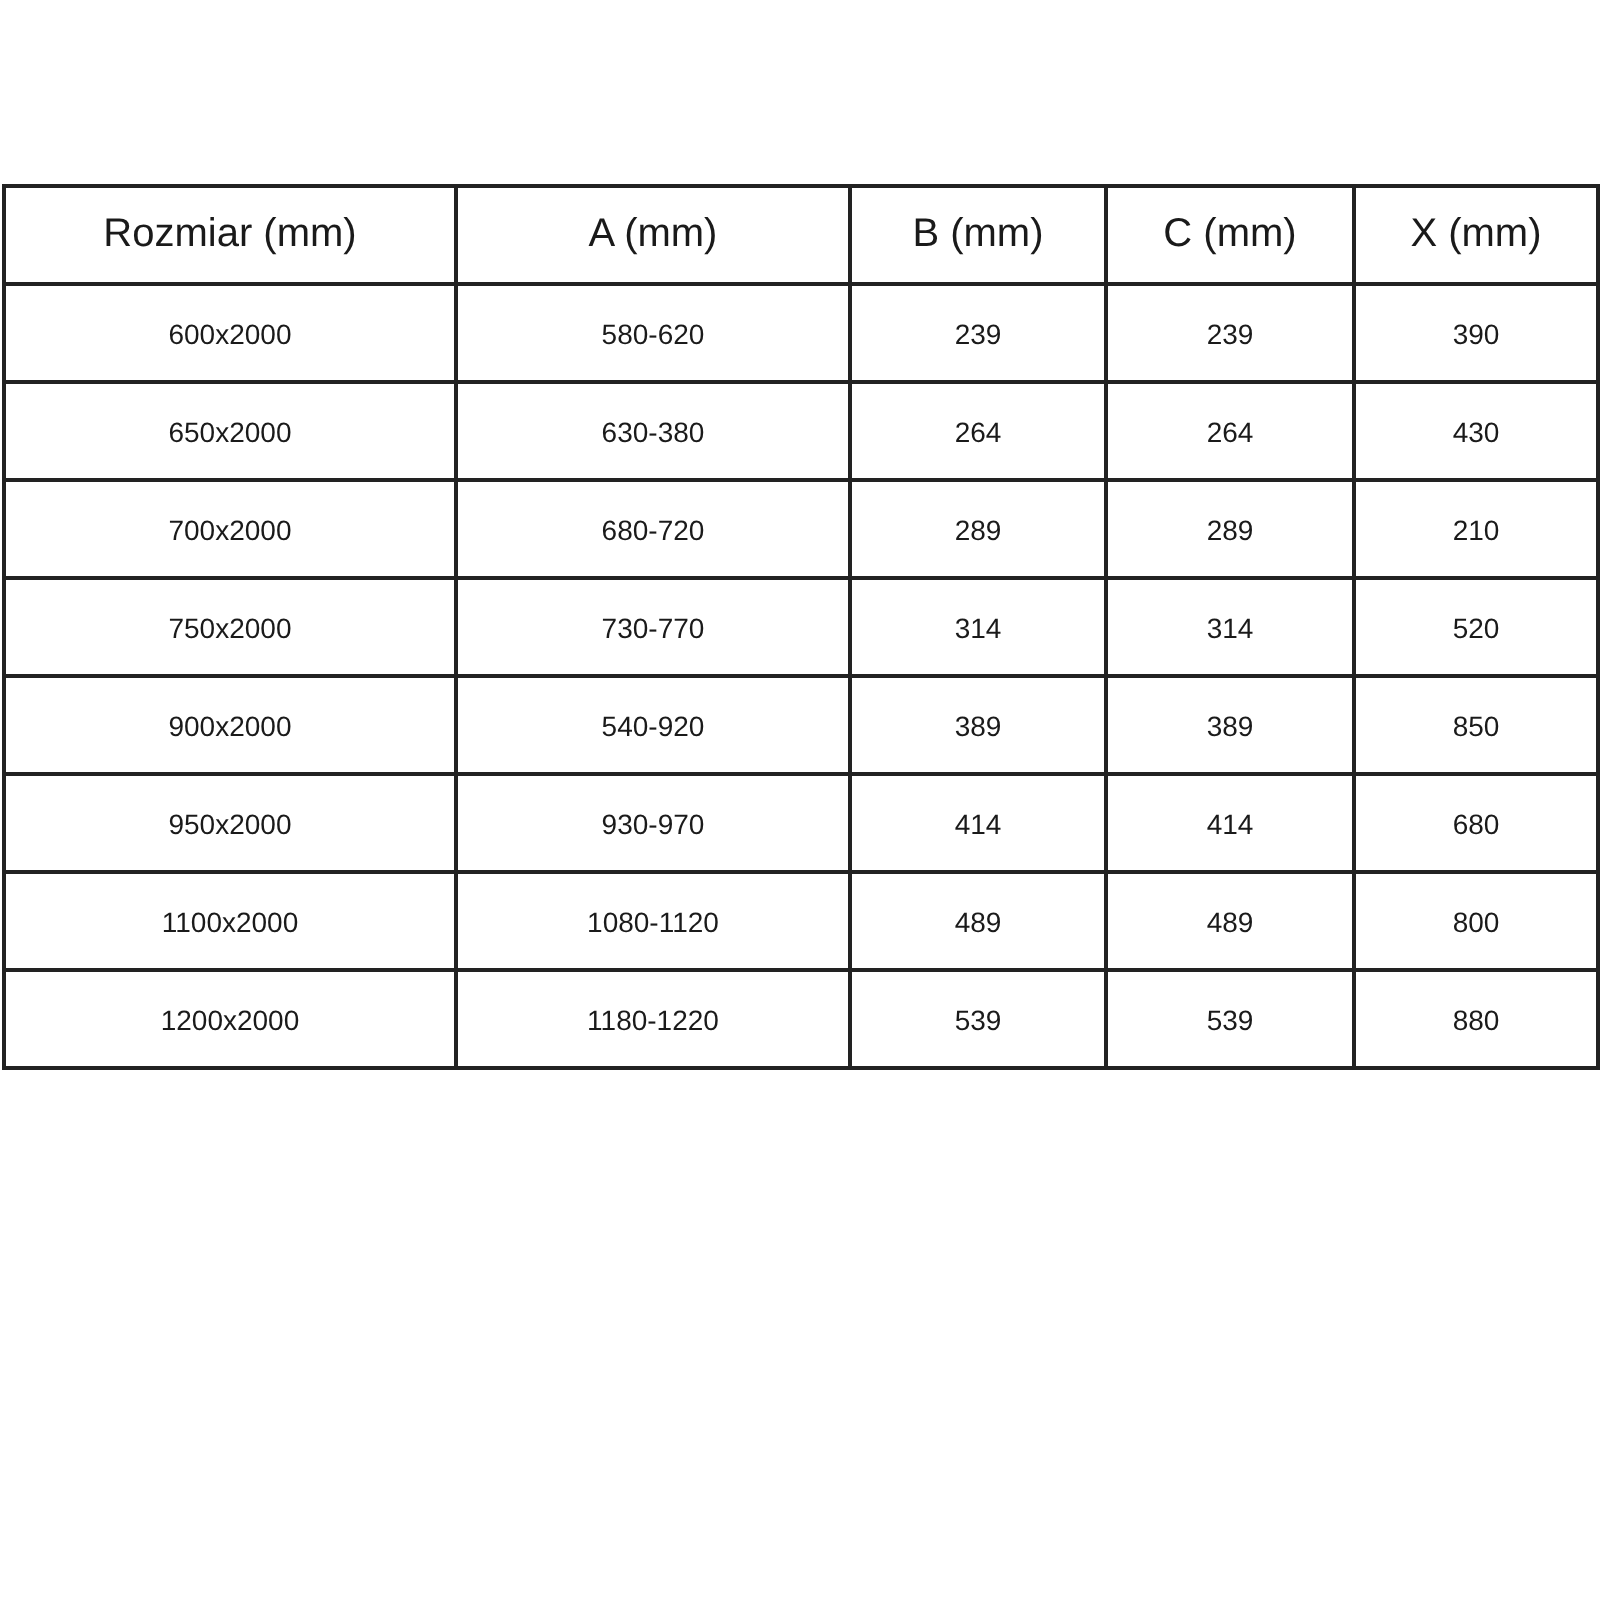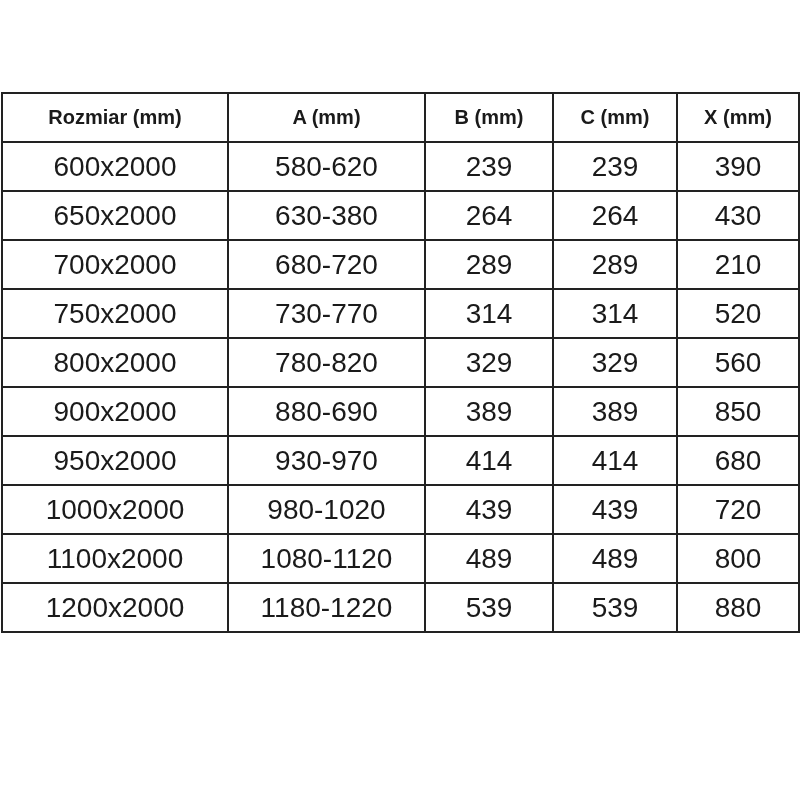--- a/index.html
+++ b/index.html
@@ -36,26 +36,26 @@
     border: 2px solid #222222;
     height: 47px;
     text-align: center;
     vertical-align: middle;
     color: #1a1a1a;
     padding: 0;
     white-space: nowrap;
     overflow: hidden;
   }
   table.spec-table th {
-    font-weight: bold;
+    font-weight: normal;
     font-size: 20px;
   }
   table.spec-table td {
     font-weight: normal;
-    font-size: 28px;
+    font-size: 14px;
   }
 </style>
 </head>
 <body>
 
 <div class="page">
   <table class="spec-table">
     <colgroup>
       <col class="c0">
         <col class="c1">
@@ -95,46 +95,32 @@
           <td>210</td>
         </tr>
         <tr>
           <td>750x2000</td>
           <td>730-770</td>
           <td>314</td>
           <td>314</td>
           <td>520</td>
         </tr>
         <tr>
-          <td>800x2000</td>
-          <td>780-820</td>
-          <td>329</td>
-          <td>329</td>
-          <td>560</td>
-        </tr>
-        <tr>
           <td>900x2000</td>
-          <td>880-690</td>
+          <td>540-920</td>
           <td>389</td>
           <td>389</td>
           <td>850</td>
         </tr>
         <tr>
           <td>950x2000</td>
           <td>930-970</td>
           <td>414</td>
           <td>414</td>
           <td>680</td>
-        </tr>
-        <tr>
-          <td>1000x2000</td>
-          <td>980-1020</td>
-          <td>439</td>
-          <td>439</td>
-          <td>720</td>
         </tr>
         <tr>
           <td>1100x2000</td>
           <td>1080-1120</td>
           <td>489</td>
           <td>489</td>
           <td>800</td>
         </tr>
         <tr>
           <td>1200x2000</td>

